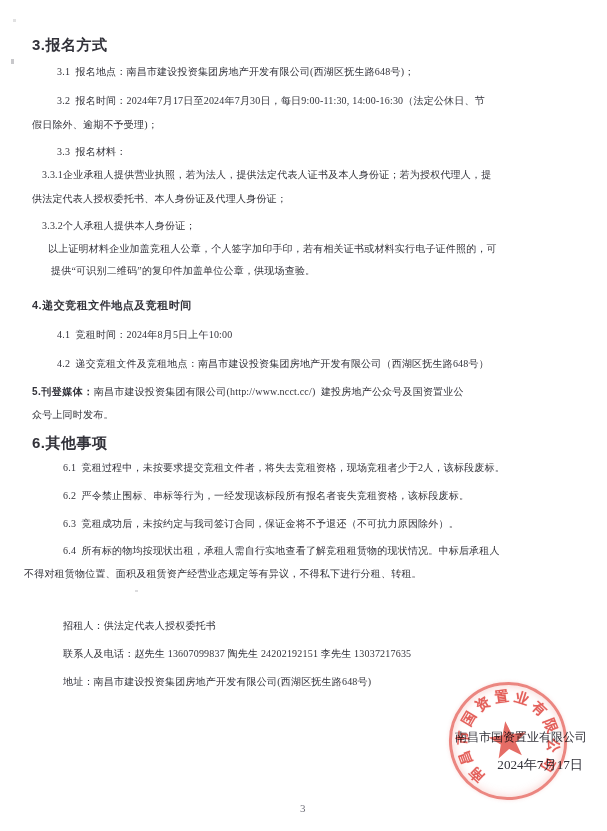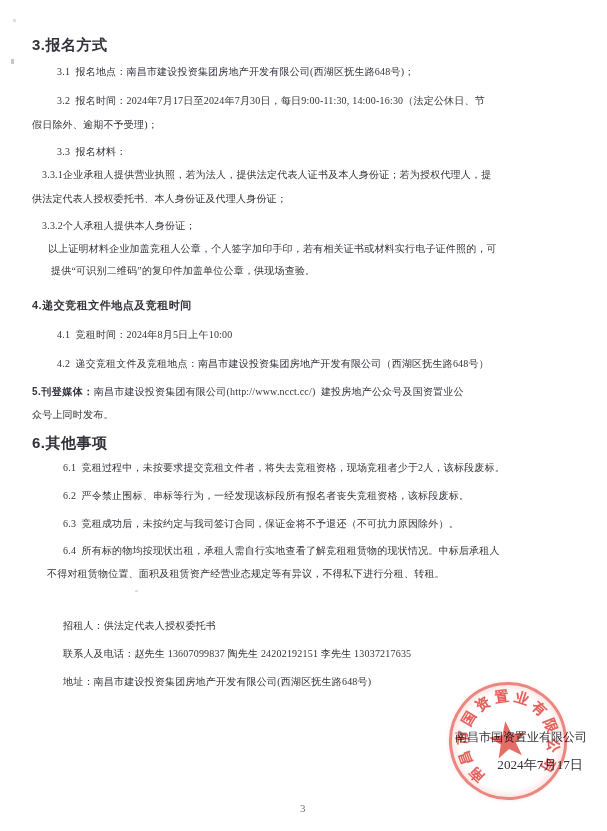--- a/index.html
+++ b/index.html
@@ -115,21 +115,21 @@
       <div class="line bold" style="left: 32px; top: 299px; font-size: 11px;">4.递交竞租文件地点及竞租时间</div>
       <div class="line" style="left: 57px; top: 329px;">4.1  竞租时间：2024年8月5日上午10:00</div>
       <div class="line" style="left: 57px; top: 358px;">4.2  递交竞租文件及竞租地点：南昌市建设投资集团房地产开发有限公司（西湖区抚生路648号）</div>
       <div class="line" style="left: 32px; top: 386px;"><span class="bold">5.刊登媒体：</span>南昌市建设投资集团有限公司(http://www.ncct.cc/)  建投房地产公众号及国资置业公</div>
       <div class="line" style="left: 32px; top: 409px;">众号上同时发布。</div>
       <div class="line bold" style="left: 32px; top: 434px; font-size: 15px;">6.其他事项</div>
       <div class="line" style="left: 63px; top: 462px;">6.1  竞租过程中，未按要求提交竞租文件者，将失去竞租资格，现场竞租者少于2人，该标段废标。</div>
       <div class="line" style="left: 63px; top: 490px;">6.2  严令禁止围标、串标等行为，一经发现该标段所有报名者丧失竞租资格，该标段废标。</div>
       <div class="line" style="left: 63px; top: 518px;">6.3  竞租成功后，未按约定与我司签订合同，保证金将不予退还（不可抗力原因除外）。</div>
       <div class="line" style="left: 63px; top: 545px;">6.4  所有标的物均按现状出租，承租人需自行实地查看了解竞租租赁物的现状情况。中标后承租人</div>
-      <div class="line" style="left: 47px; top: 568px;">不得对租赁物位置、面积及租赁资产经营业态规定等有异议，不得私下进行分租、转租。</div>
+      <div class="line" style="left: 24px; top: 568px;">不得对租赁物位置、面积及租赁资产经营业态规定等有异议，不得私下进行分租、转租。</div>
       <div class="line" style="left: 63px; top: 620px;">招租人：供法定代表人授权委托书</div>
       <div class="line" style="left: 63px; top: 648px;">联系人及电话：赵先生 13607099837 陶先生 24202192151 李先生 13037217635</div>
       <div class="line" style="left: 63px; top: 676px;">地址：南昌市建设投资集团房地产开发有限公司(西湖区抚生路648号)</div>
     </div>
 
   <div class="signature-company">南昌市国资置业有限公司</div>
   <div class="signature-date">2024年7月17日</div>
 
   <div class="seal">
     <div class="seal-arc">

